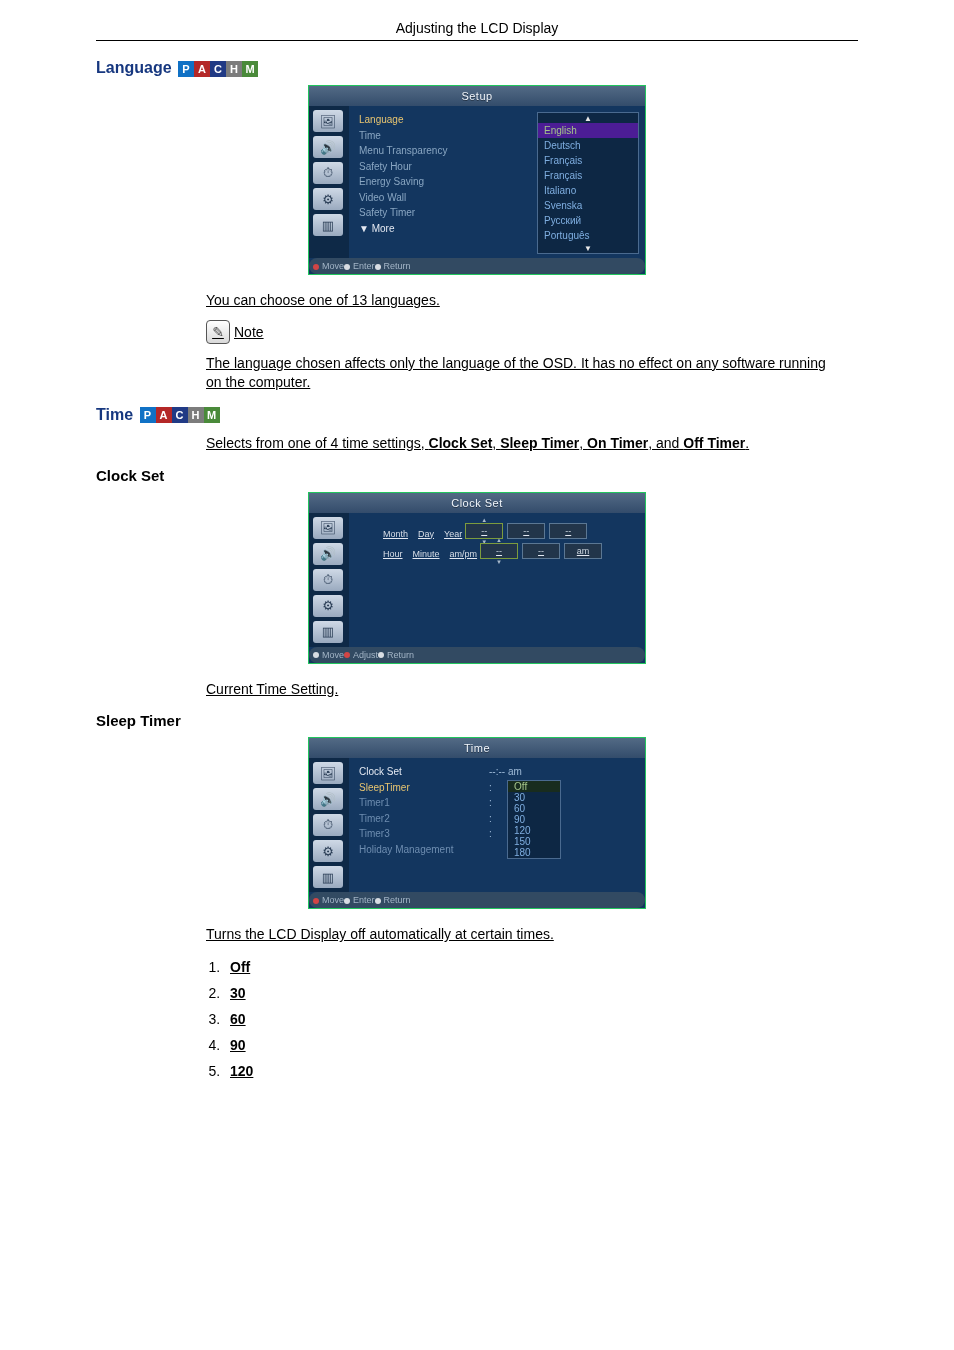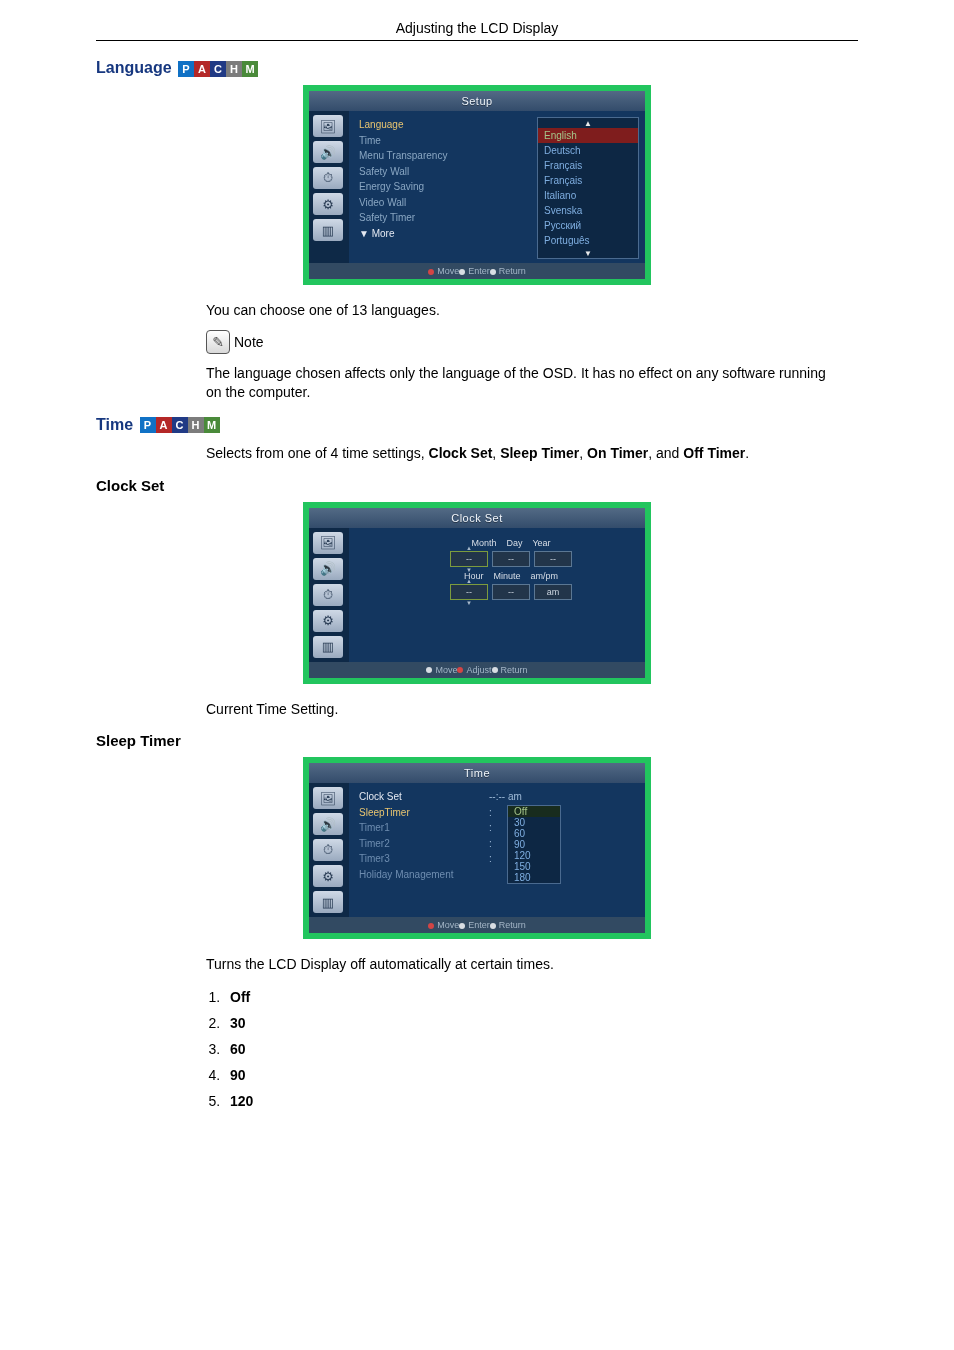--- a/index.html
+++ b/index.html
@@ -51,20 +51,21 @@
     font-family: Arial, sans-serif;
   }
   .b-p { background: #1071c5; }
   .b-a { background: #b42828; }
   .b-c { background: #213a85; }
   .b-h { background: #7c7c7c; }
   .b-m { background: #4a8a3a; }
   .indent {
     margin-left: 110px;
     margin-right: 20px;
+    text-decoration: underline;
   }
   .para {
     margin: 10px 0;
     line-height: 1.35;
   }
   .center-block {
     text-align:center;
     margin: 6px 0 8px 0;
   }
   .lang-list {
@@ -111,21 +112,21 @@
 
   
   .osd-wrap {
     display:flex;
     justify-content:center;
     margin: 8px 0 16px 0;
   }
   .osd {
     width: 336px;
     background: #13365f;
-    border: 6px solid #22c55e;
+    border: 1px solid #22c55e;
     font-size:10px;
     color:#e4e9f2;
   }
   .osd-title {
     text-align:center;
     padding:4px 0;
     background: linear-gradient(#536a85,#334c6b);
     color:#eff4fa;
     font-size:11px;
     letter-spacing:0.5px;
@@ -182,47 +183,48 @@
     text-align:center;
     color:#eaeaea;
     font-size:8px;
     height:10px;
   }
   .osd-options .opt {
     padding:0 6px;
     color:#7faee0;
   }
   .osd-options .opt.sel {
-    background:#7f1d1d;
+    background:#4c1d95;
     color:#a5c58a;
   }
   .osd-footer{
     display:flex;
-    justify-content:center;
+    justify-content:flex-start;
     background:#324a62;
     color:#a3b5c6;
     font-size:9px;
     padding:3px 4px;
+    border-radius:8px;
   }
   .osd-footer span.red::before{
     content:"";
     display:inline-block;
     width:6px;height:6px;border-radius:50%;
     background:#d24545;margin-right:3px;vertical-align:middle;
   }
   .osd-footer span.white::before{
     content:"";
     display:inline-block;
     width:6px;height:6px;border-radius:50%;
     background:#d8dde3;margin-right:3px;vertical-align:middle;
   }
 
   
   .clock-group{
-    display:flex;flex-direction:column;gap:3px;align-items:center;margin:4px 0 4px 24px;
+    display:flex;flex-direction:row;gap:3px;align-items:flex-end;margin:4px 0 4px 24px;text-decoration:underline;
   }
   .clock-labels{
     display:flex;gap:10px;font-size:9px;color:#d7dee7;
   }
   .clock-vals{
     display:flex;gap:4px;align-items:center;
   }
   .clock-box{
     width:36px;height:14px;background:#22354a;border:1px solid #5b7793;
     display:flex;align-items:center;justify-content:center;font-size:9px;color:#cdd6e0;
@@ -275,21 +277,21 @@
           <div class="osd-ico">🔊</div>
           <div class="osd-ico">⏱</div>
           <div class="osd-ico">⚙</div>
           <div class="osd-ico">▥</div>
         </div>
         <div class="osd-main osd-two-col">
           <div class="osd-list">
             <div class="hl">Language</div>
             <div class="dim">Time</div>
             <div class="dim">Menu Transparency</div>
-            <div class="dim">Safety Wall</div>
+            <div class="dim">Safety Hour</div>
             <div class="dim">Energy Saving</div>
             <div class="dim">Video Wall</div>
             <div class="dim">Safety Timer</div>
             <div>▼ More</div>
           </div>
           <div class="osd-options">
             <div class="arrow-row">▲</div>
             <div class="opt sel">English</div>
             <div class="opt">Deutsch</div>
             <div class="opt">Français</div>

